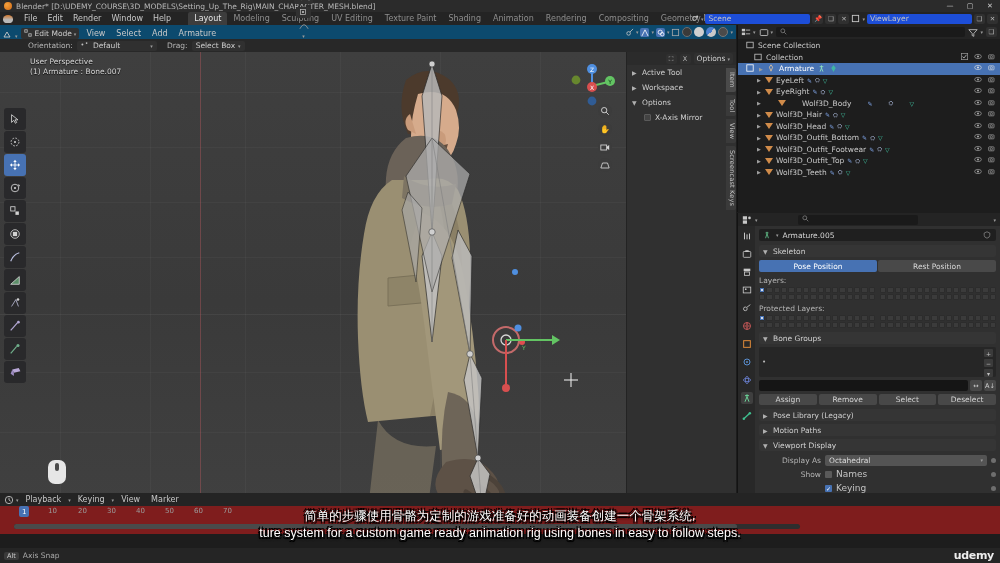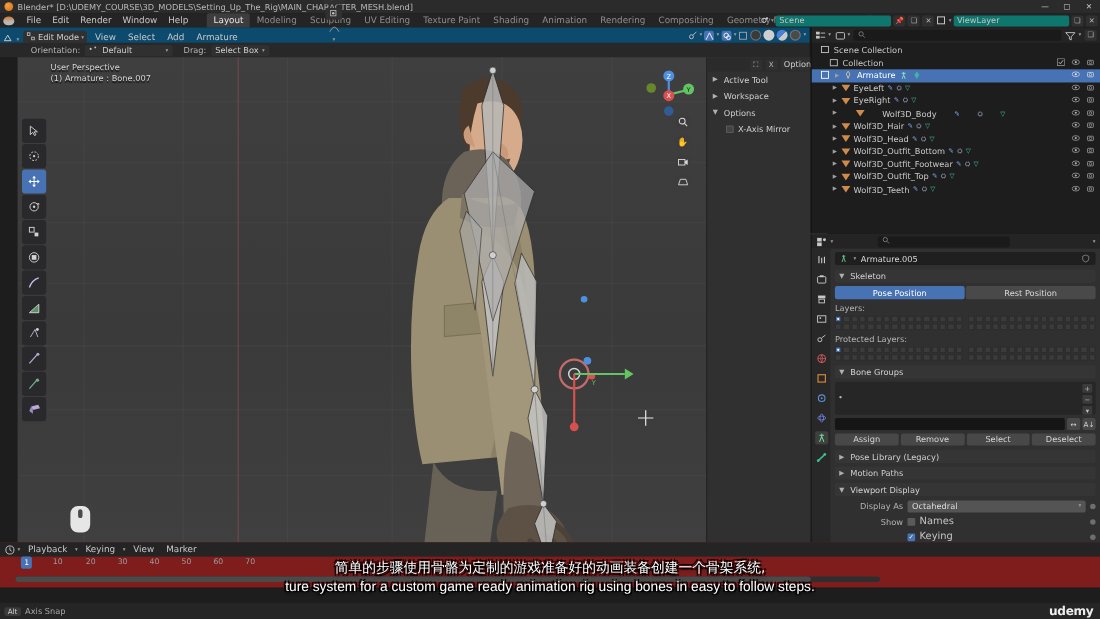--- a/index.html
+++ b/index.html
@@ -39,21 +39,21 @@
     background:linear-gradient(180deg,#f0852c,#d4d4d4 60%);
     opacity:.85;
   }
   .menu-item { padding:0 5px; font-size:8px; color:#c8c8c8; line-height:13px; cursor:default; white-space:nowrap;}
   .wstabs { display:flex; align-items:center; margin-left:12px; height:13px;}
   .wstab { padding:0 6px; font-size:8px; color:#8e8e8e; line-height:13px; white-space:nowrap;}
   .wstab.active { background:#3d3d3d; color:#e6e6e6; border-radius:2px 2px 0 0;}
   .wsplus{ padding:0 6px; font-size:9px; color:#9a9a9a; line-height:13px;}
   .topbar-right { position:absolute; right:2px; top:0; height:13px; display:flex; align-items:center; gap:2px;}
   .fieldbox {
-    background:#0f766e; border-radius:2px; height:10px; display:flex; align-items:center;
+    background:#1d4ed8; border-radius:2px; height:10px; display:flex; align-items:center;
     padding:0 3px; font-size:7.5px; color:#c4c4c4; gap:3px;
   }
   .fieldbox.scene { width:105px; }
   .fieldbox.layer { width:105px; }
   .minibtn{ width:11px;height:10px; background:#303030; border-radius:2px; display:flex;align-items:center;justify-content:center;
             font-size:6.5px; color:#b9b9b9;}
   .caret { font-size:5px; color:#9a9a9a; }
 
   
   .vp-header {
@@ -71,21 +71,21 @@
   .vp-toolsettings{
     position:absolute; left:0; top:39px; width:736px; height:13px;
     background:#282828; display:flex; align-items:center; padding-left:28px; gap:4px;
     font-size:7.5px; color:#b6b6b6;
   }
   .ts-select{ background:#303030; border-radius:2px; height:10px; display:flex;align-items:center;
               padding:0 4px; gap:3px; font-size:7.5px; color:#cdcdcd; }
 
   
   .viewport{
-    position:absolute; left:16px; top:52px; width:736px; height:455px;
+    position:absolute; left:0; top:52px; width:736px; height:455px;
     background:linear-gradient(180deg,#3f3f3f 0%,#3a3a3a 55%,#404040 100%);
     overflow:hidden;
   }
   .grid-h, .grid-v { position:absolute; background:rgba(255,255,255,.035); }
   .axis-red{ position:absolute; background:rgba(190,90,95,.40); }
 
   .vp-label{ position:absolute; left:30px; top:57px; font-size:7.5px; color:#d6d6d6; line-height:10px;
              text-shadow:0 1px 1px rgba(0,0,0,.8); }
 
   

